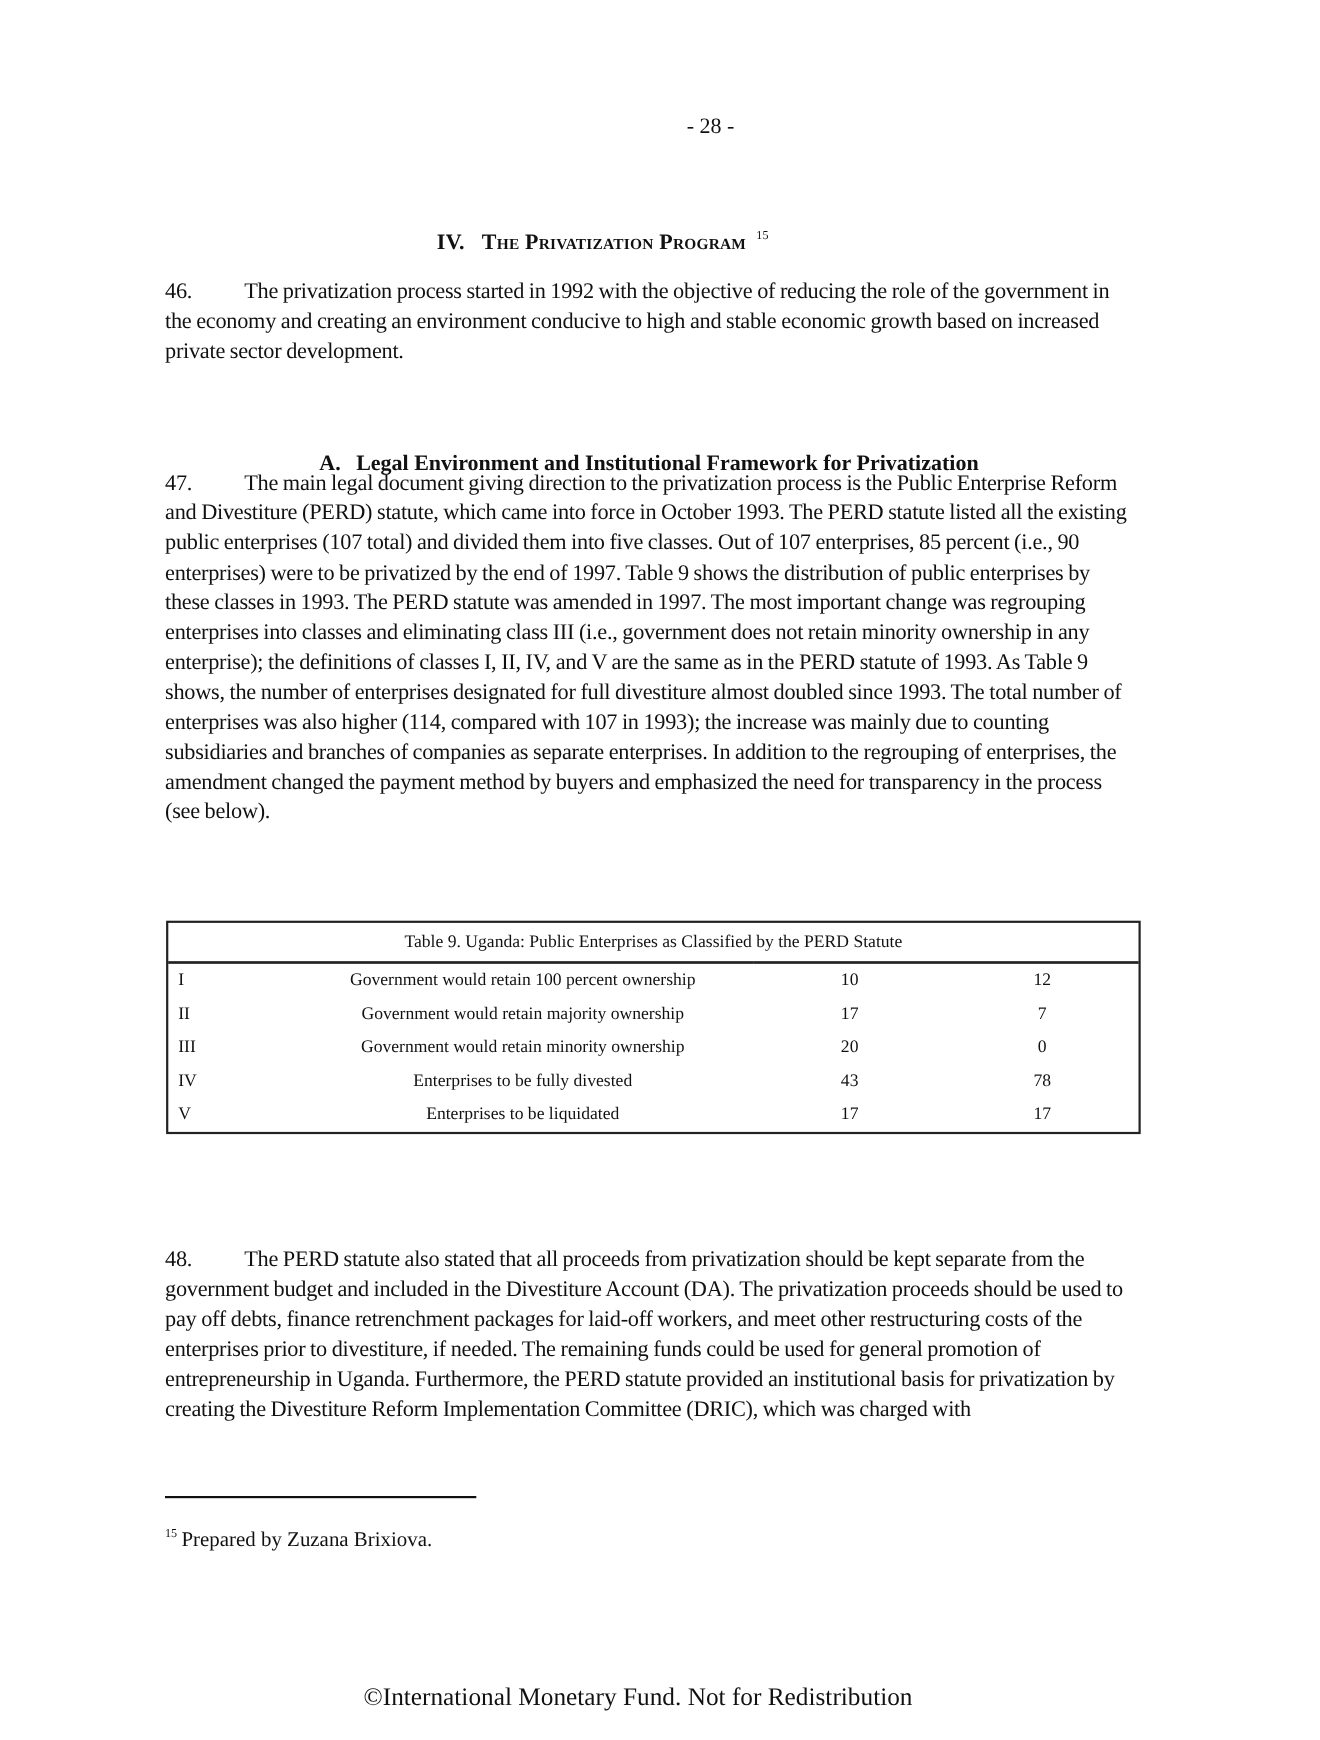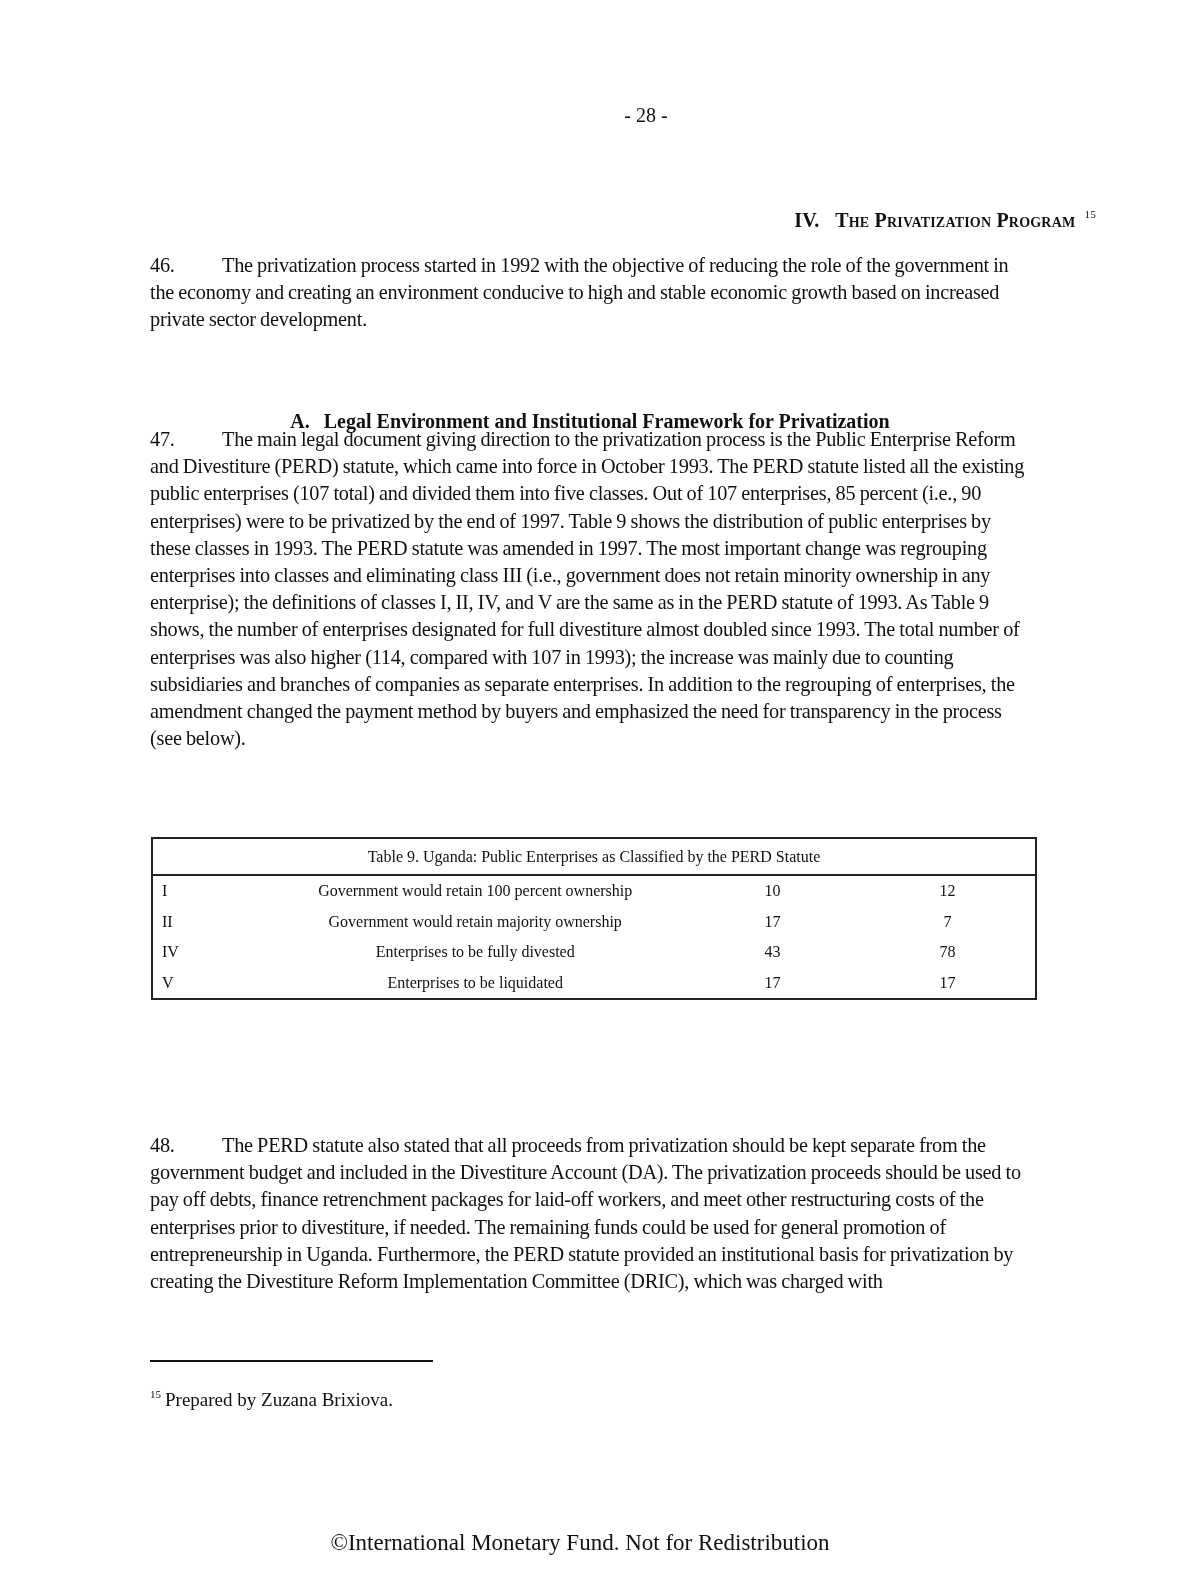--- a/index.html
+++ b/index.html
@@ -6,21 +6,21 @@
     body {
       width: 1200px; height: 1582px; position: relative; overflow: hidden;
       font-family: "Liberation Serif", "DejaVu Serif", serif; color: #111111;
     }
     .page-number {
       position: absolute; top: 104px; left: 0; width: 1200px;
       text-align: center; font-size: 20px; margin-left: 46px;
     }
     .section-title {
       position: absolute; top: 208px; left: 0; width: 1096px;
-      text-align: right; font-size: 20px; font-weight: bold; letter-spacing: 0.2px;
+      text-align: center; font-size: 20px; font-weight: bold; letter-spacing: 0.2px;
     }
     .section-title .sc { font-variant: small-caps; }
     .section-title sup { font-size: 11px; font-weight: normal; vertical-align: 9px; margin-left: 4px; }
     .para {
       position: absolute; left: 150px; width: 880px;
       font-size: 20.3px; line-height: 27.2px; text-align: left;
       letter-spacing: -0.25px; word-spacing: -0.5px;
     }
     .para .num { display: inline-block; width: 72px; }
     .subsection {
@@ -97,20 +97,26 @@
         <td class="c-num">10</td>
         <td class="c-num">12</td>
       </tr>
       <tr>
         <td class="c-class">II</td>
         <td class="c-desc">Government would retain majority ownership</td>
         <td class="c-num">17</td>
         <td class="c-num">7</td>
       </tr>
       <tr>
+        <td class="c-class">III</td>
+        <td class="c-desc">Government would retain minority ownership</td>
+        <td class="c-num">20</td>
+        <td class="c-num">0</td>
+      </tr>
+      <tr>
         <td class="c-class">IV</td>
         <td class="c-desc">Enterprises to be fully divested</td>
         <td class="c-num">43</td>
         <td class="c-num">78</td>
       </tr>
       <tr>
         <td class="c-class">V</td>
         <td class="c-desc">Enterprises to be liquidated</td>
         <td class="c-num">17</td>
         <td class="c-num">17</td>

